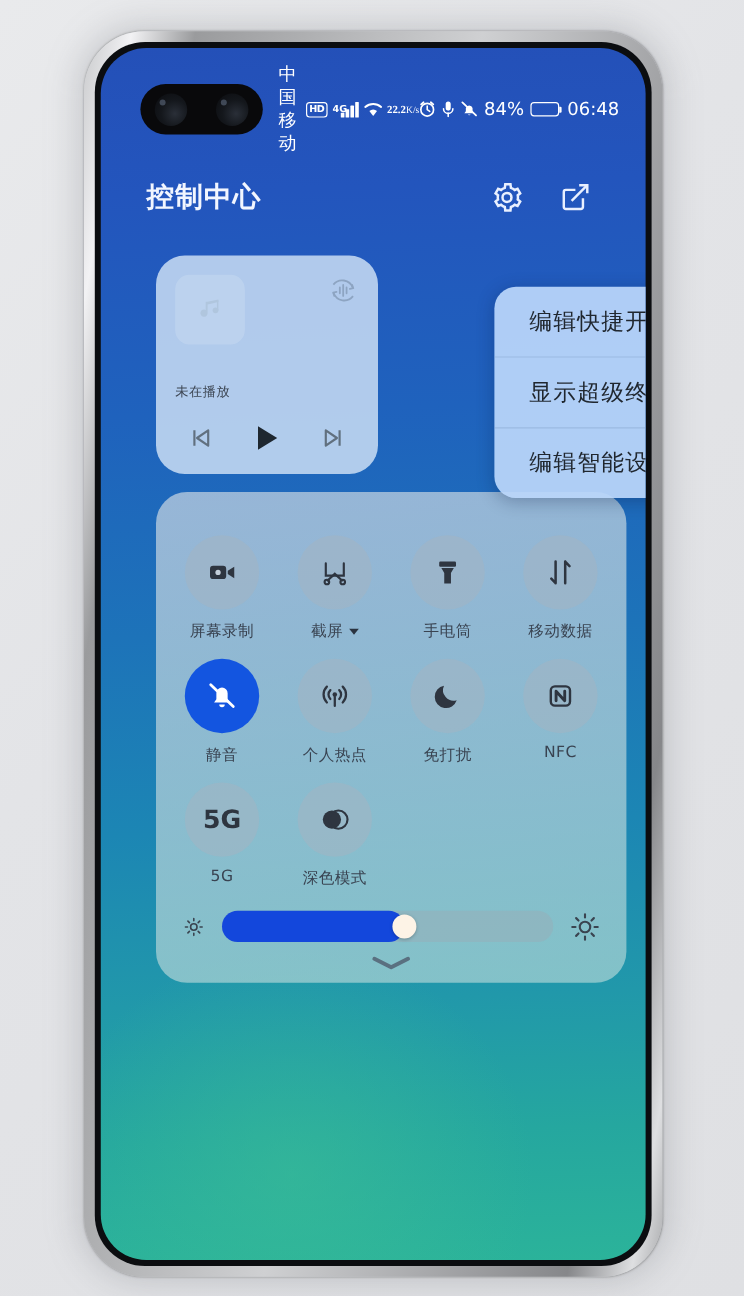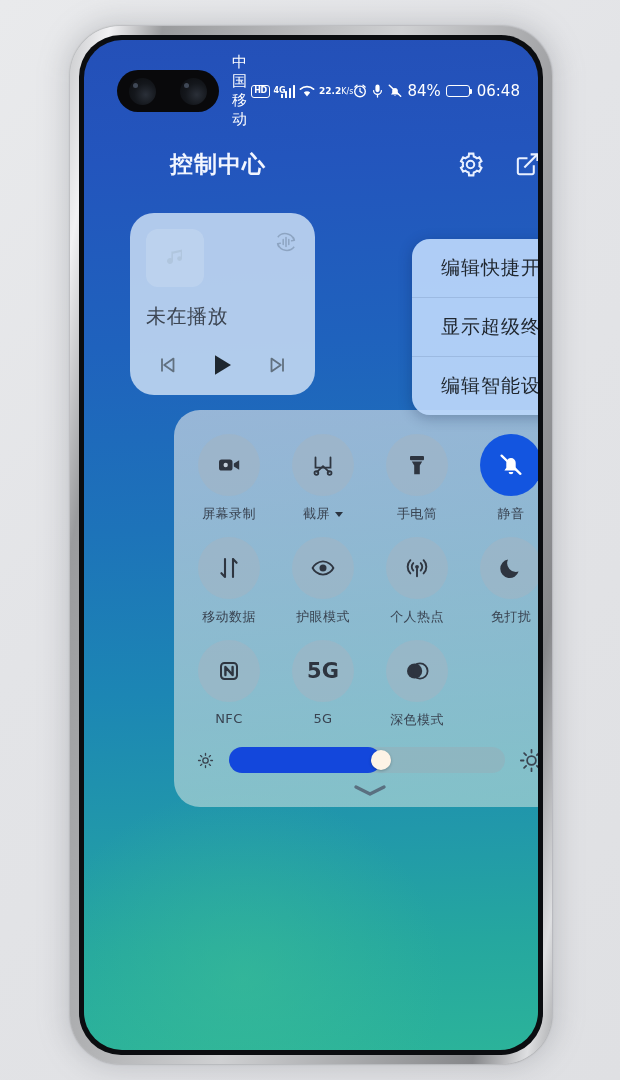--- a/index.html
+++ b/index.html
@@ -136,21 +136,21 @@
   }
   .net-wrap { display: flex; align-items: flex-start; gap: 1px; position: relative; padding-left: 7px;}
   .net-type { position: absolute; left: 0; top: 1px; font-size: 8px; font-weight: bold; }
   .bars { display: flex; align-items: flex-end; gap: 1.5px; }
   .bars i { width: 2.5px; background: #fff; display: block; border-radius: .5px; }
   .bars i:nth-child(1){height:4px}
   .bars i:nth-child(2){height:7px}
   .bars i:nth-child(3){height:10px}
   .bars i:nth-child(4){height:13px}
 
-  .speed { font-size: 9px; line-height: 9px; font-weight: 600; }
+  .speed { font-size: 9px; line-height: 9px; font-weight: 600; font-family: Liberation Serif, serif; }
   .speed small { display: block; font-size: 8px; font-weight: 400;}
 
   .battery-pct { font-size: 15px; }
   .batt {
     width: 24px; height: 12px;
     border: 1.6px solid #fff; border-radius: 3px;
     position: relative; display: inline-block;
     padding: 1.2px;
   }
   .batt::after {
@@ -163,21 +163,20 @@
   
   #cc-header {
     position: absolute;
     left: 0; top: 100px;
     width: 100%;
     padding: 0 44px 0 38px;
     height: 48px;
     display: flex;
     align-items: center;
     z-index: 5;
-    margin-left: 48px;
   }
   #cc-title {
     color: #f2f6ff;
     font-size: 23px;
     font-weight: 600;
     letter-spacing: 1px;
   }
   #cc-header-actions { margin-left: auto; display: flex; align-items: center; gap: 28px; }
 
   
@@ -196,23 +195,23 @@
     background: rgba(190,212,238,0.85);
     display: flex; align-items: center; justify-content: center;
     color: #a9bdd6;
     font-size: 23px;
   }
   #cast-icon {
     position: absolute; right: 16px; top: 16px;
     width: 26px; height: 26px; opacity: .5;
   }
   #media-status {
-    margin-top: 16px;
+    margin-top: 32px;
     color: #3d4653;
-    font-size: 20px;
+    font-size: 11px;
     letter-spacing: .5px;
   }
   #media-controls {
     position: absolute;
     left: 0; bottom: 16px;
     width: 100%;
     display: flex; align-items: center; justify-content: space-around;
     padding: 0 12px;
   }
   .mc-btn { display: flex; align-items: center; justify-content: center; }
@@ -251,22 +250,21 @@
   }
 
   
   #toggles-panel {
     position: absolute;
     left: 46px; top: 370px;
     width: 392px;
     border-radius: 26px;
     background: linear-gradient(170deg, rgba(198,212,226,0.72) 0%, rgba(186,212,218,0.70) 55%, rgba(176,214,214,0.68) 100%);
     z-index: 5;
-    padding: 24px 8px 6px 8px;
-    margin-left: 44px;
+    padding: 36px 8px 6px 8px;
   }
   #toggles-grid {
     display: grid;
     grid-template-columns: repeat(4, 1fr);
     row-gap: 14px;
   }
   .toggle {
     display: flex;
     flex-direction: column;
     align-items: center;
@@ -517,54 +515,45 @@
             <div class="toggle">
               <div class="toggle-circle">
                 <svg width="28" height="28" viewBox="0 0 28 28" fill="currentColor">
                   <rect x="7" y="5" width="14" height="4.2" rx="1"></rect>
                   <path d="M8.8 10.4h10.4l-2.4 4.2v8.6h-5.6v-8.6z"></path>
                 </svg>
               </div>
               <div class="toggle-label">手电筒</div>
             </div>
 
+            <div class="toggle">
+              <div class="toggle-circle">
+                <svg width="28" height="28" viewBox="0 0 28 28" fill="none" stroke="currentColor" stroke-width="2.1" stroke-linecap="round" stroke-linejoin="round">
+                  <path d="M10 5v18M10 23l-3.6-3.8"></path>
+                  <path d="M18 23V5M18 5l3.6 3.8"></path>
+                </svg>
+              </div>
+              <div class="toggle-label">移动数据</div>
+            </div>
+
             <div class="toggle on">
               <div class="toggle-circle">
                 <svg width="28" height="28" viewBox="0 0 28 28">
                   <path d="M7.4 19.4h13.2l-1.9-2.6v-5.1a4.7 4.7 0 0 0-9.4 0v5.1z" fill="currentColor"></path>
                   <path d="M11.7 21a2.3 2.3 0 0 0 4.6 0z" fill="currentColor"></path>
                   <path d="M4.6 4.6 23.4 22.8" stroke="currentColor" stroke-width="2.3" stroke-linecap="round"></path>
                 </svg>
               </div>
               <div class="toggle-label">静音</div>
             </div>
 
-            <div class="toggle">
-              <div class="toggle-circle">
-                <svg width="28" height="28" viewBox="0 0 28 28" fill="none" stroke="currentColor" stroke-width="2.1" stroke-linecap="round" stroke-linejoin="round">
-                  <path d="M10 5v18M10 23l-3.6-3.8"></path>
-                  <path d="M18 23V5M18 5l3.6 3.8"></path>
-                </svg>
-              </div>
-              <div class="toggle-label">移动数据</div>
-            </div>
-
-
-
-
-
-            <div class="toggle">
-              <div class="toggle-circle">
-                <svg width="28" height="28" viewBox="0 0 28 28">
-                  <path d="M14 7.4c-5.2 0-9.2 4-10.4 6.6 1.2 2.6 5.2 6.6 10.4 6.6s9.2-4 10.4-6.6C23.2 11.4 19.2 7.4 14 7.4z" fill="none" stroke="currentColor" stroke-width="1.8"></path>
-                  <circle cx="14" cy="14" r="3.5" fill="currentColor"></circle>
-                </svg>
-              </div>
-              <div class="toggle-label">护眼模式</div>
-            </div>
+
+
+
+
 
             <div class="toggle">
               <div class="toggle-circle">
                 <svg width="28" height="28" viewBox="0 0 28 28" fill="none" stroke="currentColor" stroke-width="1.9" stroke-linecap="round">
                   <circle cx="14" cy="12.8" r="1.9" fill="currentColor" stroke="none"></circle>
                   <path d="M10.3 16.5a5.2 5.2 0 0 1 0-7.4"></path>
                   <path d="M17.7 9.1a5.2 5.2 0 0 1 0 7.4"></path>
                   <path d="M7.4 19.4a9.3 9.3 0 0 1 0-13.2"></path>
                   <path d="M20.6 6.2a9.3 9.3 0 0 1 0 13.2"></path>
                   <path d="M14 14.7v7.6"></path>

